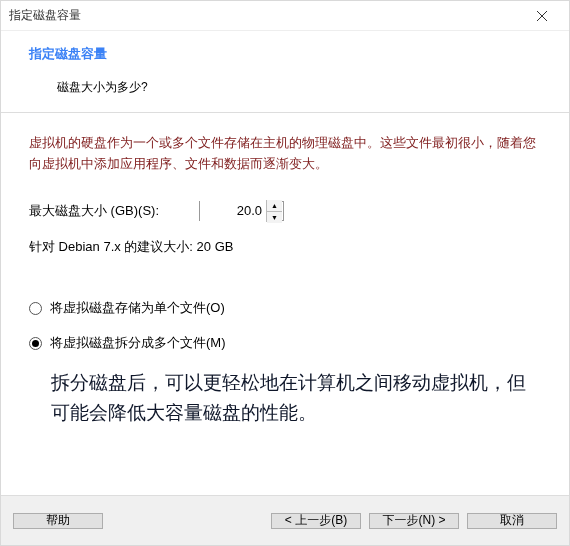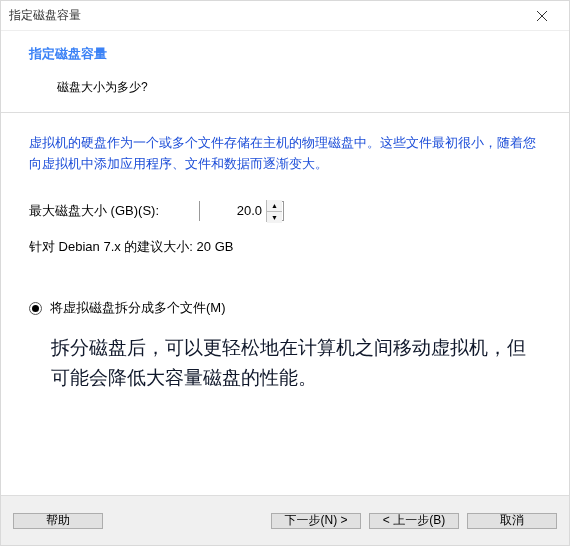--- a/index.html
+++ b/index.html
@@ -60,21 +60,21 @@
     color: #000;
     padding-left: 28px;
   }
   .content {
     flex: 1;
     padding: 20px 28px 10px 28px;
     line-height: 1.6;
   }
   .desc {
     font-size: 13px;
-    color: #1d4ed8;
+    color: #7f1d1d;
     margin-bottom: 26px;
   }
   .row-size {
     display: flex;
     align-items: center;
     gap: 40px;
     margin-bottom: 16px;
     font-size: 13px;
   }
   .spinner-wrap {
@@ -202,30 +202,34 @@
         <input class="spinner-input" value="20.0" style="">
         <div class="spinner-btns">
           <div class="sp-btn">▲</div>
           <div class="sp-btn">▼</div>
         </div>
       </div>
     </div>
 
     <div class="recommend">针对 Debian 7.x 的建议大小: 20 GB</div>
 
+    <div class="radio-row">
+      <span class="radio"></span>
+      <span>将虚拟磁盘存储为单个文件(O)</span>
+    </div>
 
     <div class="radio-row">
       <span class="radio checked"></span>
       <span>将虚拟磁盘拆分成多个文件(M)</span>
     </div>
 
     <div class="radio-desc">拆分磁盘后，可以更轻松地在计算机之间移动虚拟机，但可能会降低大容量磁盘的性能。</div>
   </div>
 
   <div class="footer">
     <button class="btn">帮助</button>
     <div class="footer-spacer"></div>
+    <button class="btn">&lt; 上一步(B)</button>
     <button class="btn">下一步(N) &gt;</button>
-    <button class="btn">&lt; 上一步(B)</button>
     <button class="btn">取消</button>
   </div>
 
 </div>
 
 </body></html>

